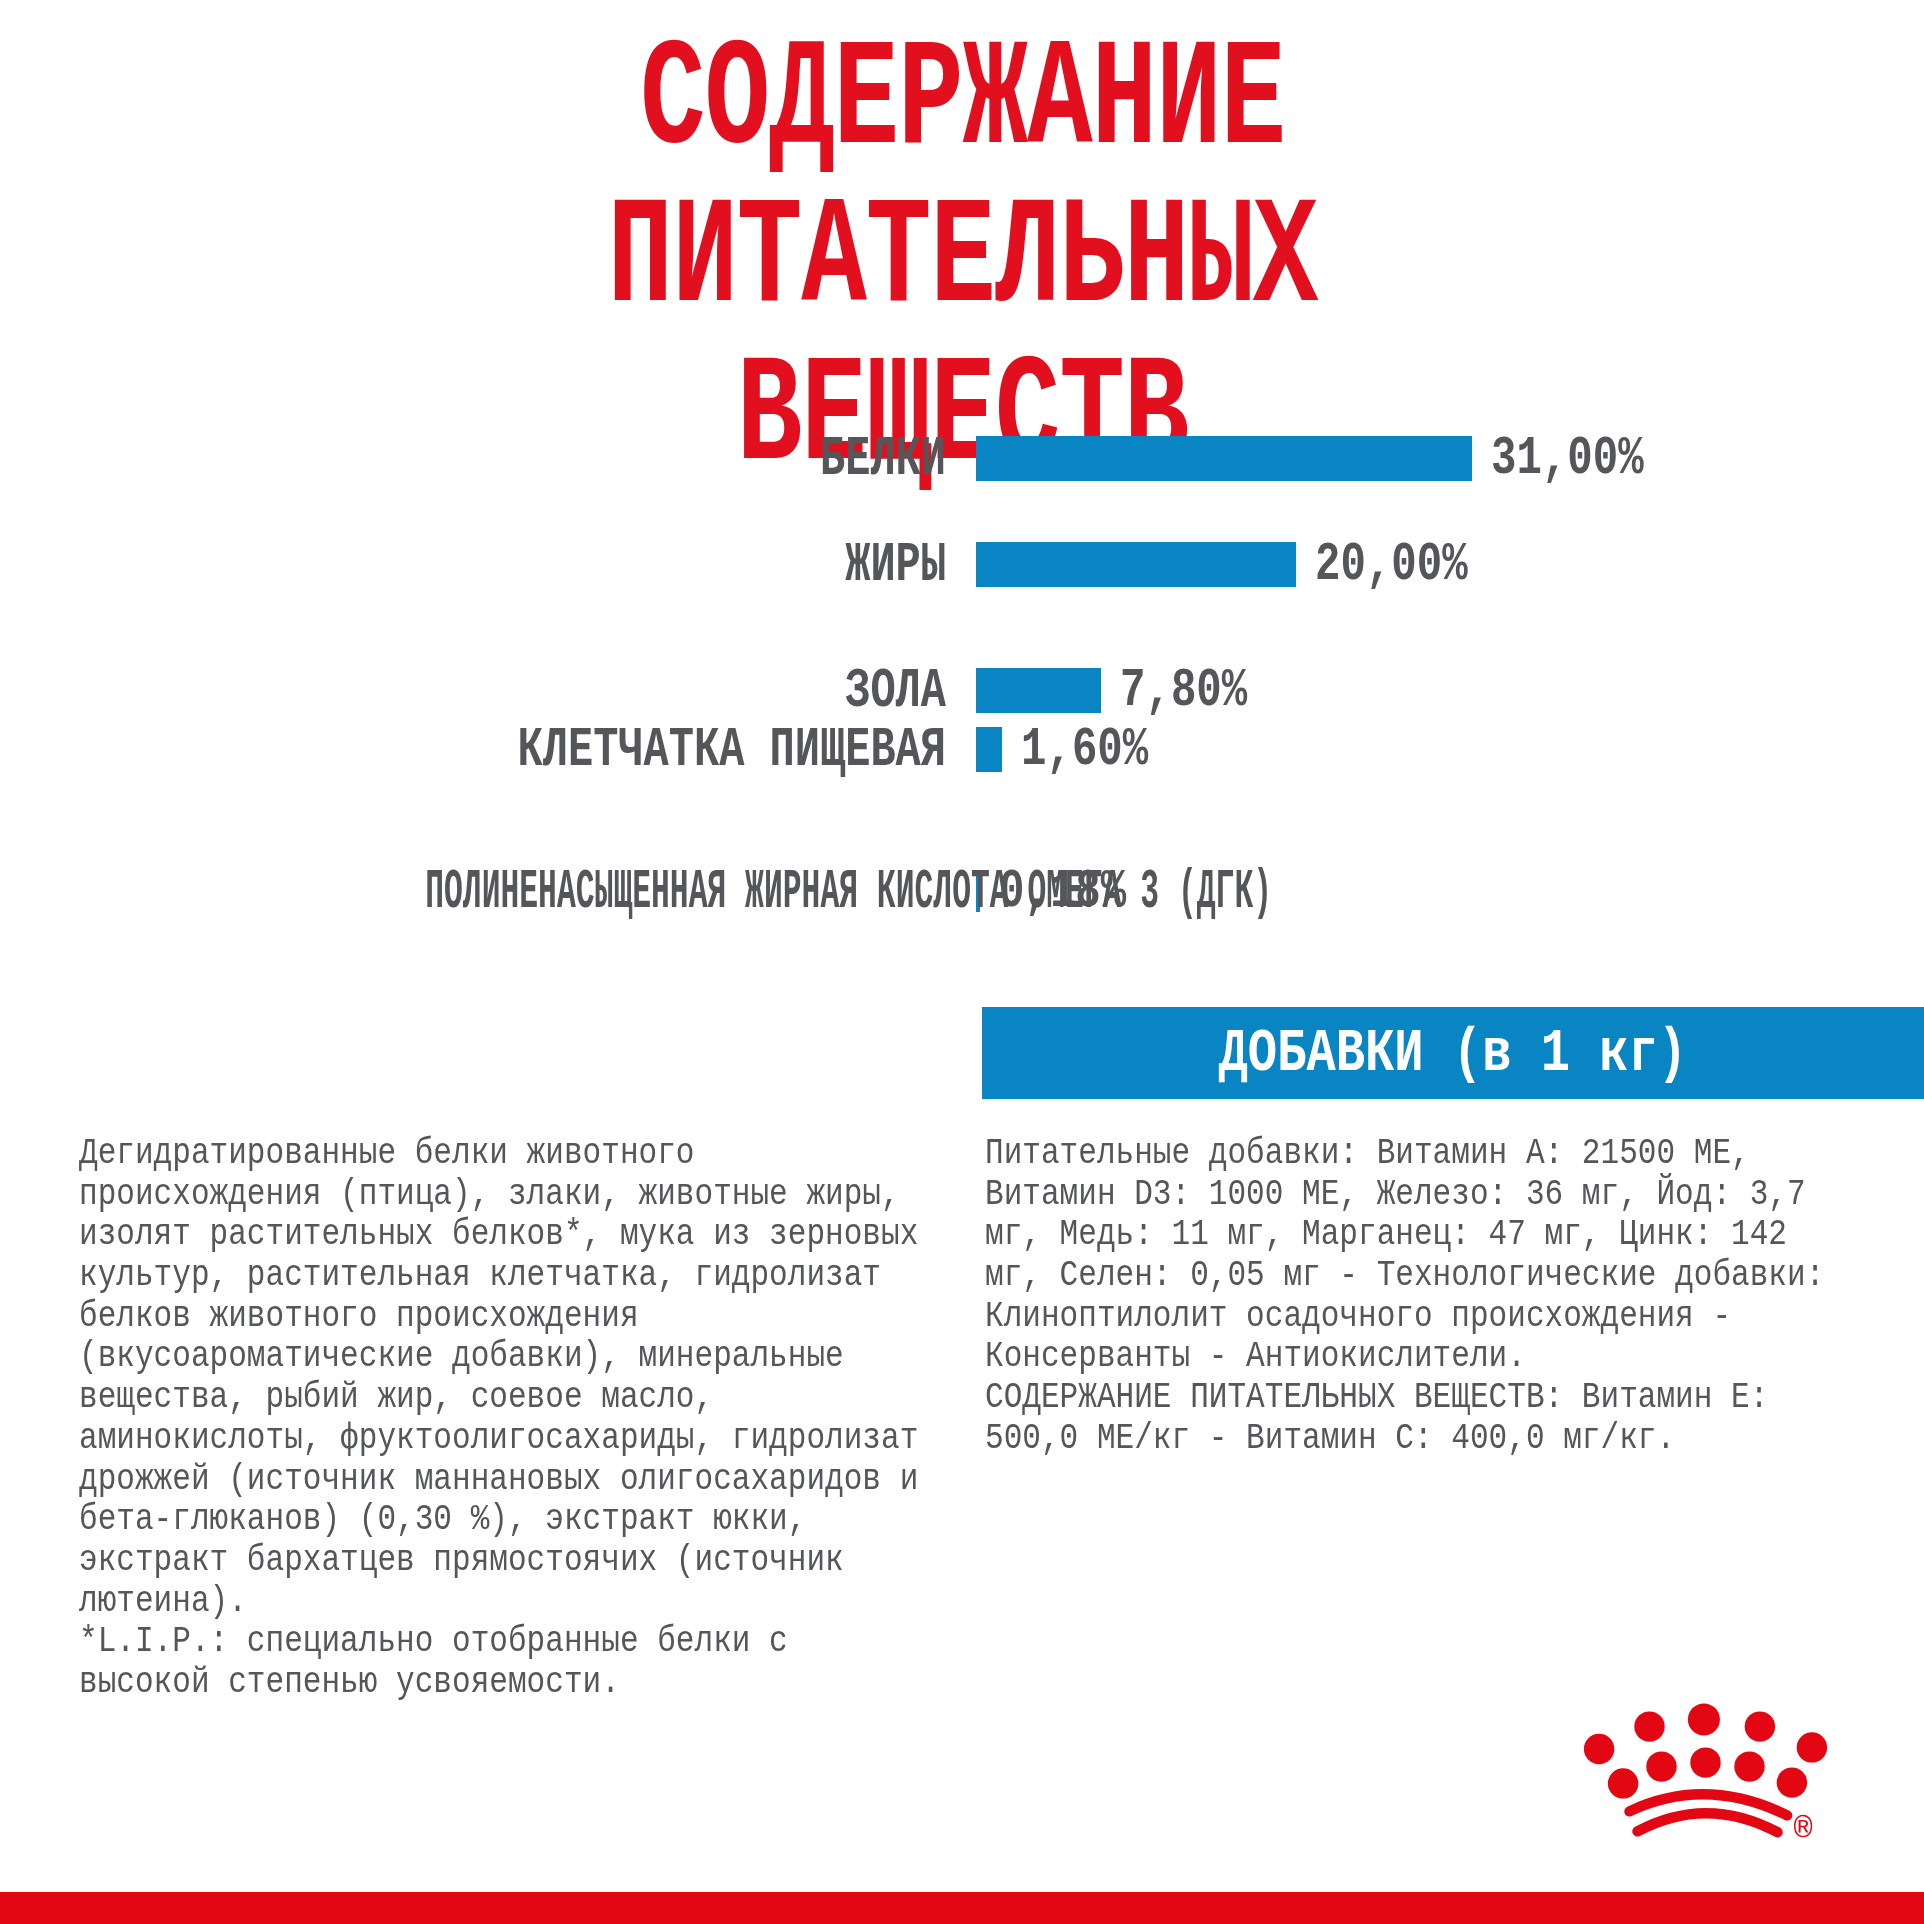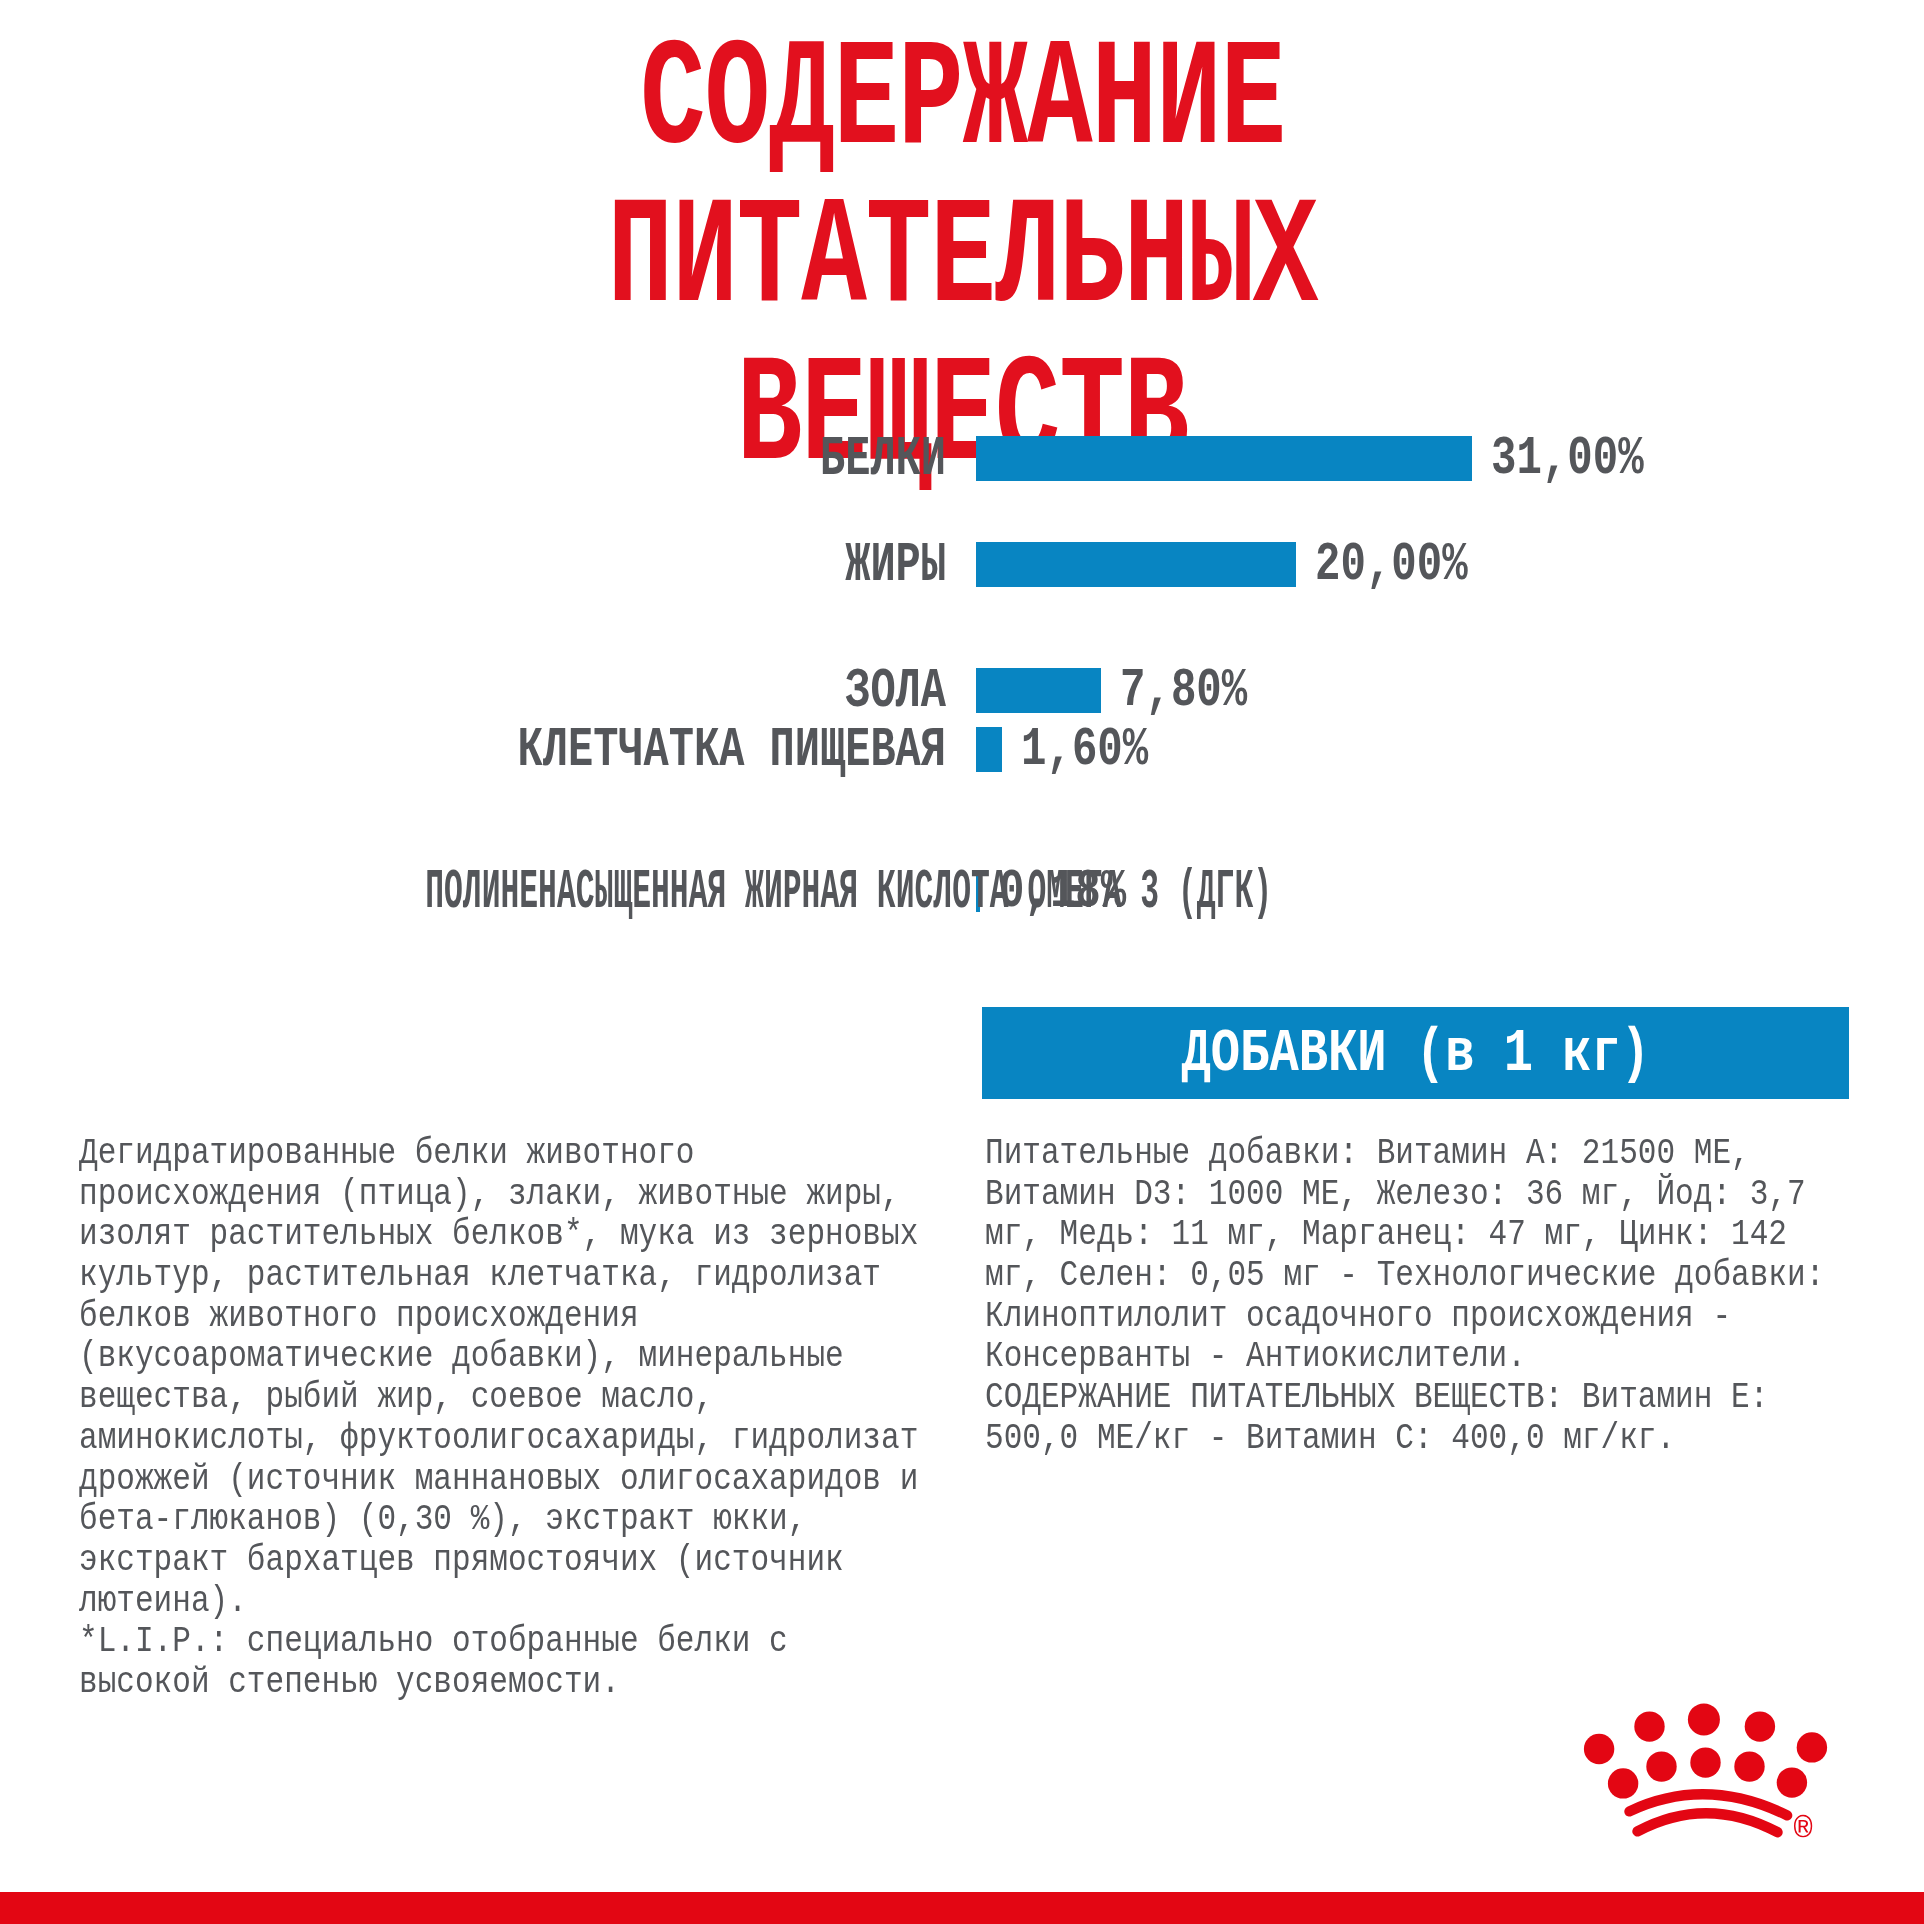--- a/index.html
+++ b/index.html
@@ -31,21 +31,21 @@
   .val{
     font-weight:bold;font-size:53px;color:var(--text-gray);margin-left:19px;
     transform:scaleX(.8);transform-origin:0 50%;white-space:nowrap;flex:none;
   }
   
   .sec-header{
     position:absolute;top:1007px;height:92px;background:var(--accent-blue);
     display:flex;align-items:center;justify-content:center;color:#fff;
   }
   #hdr-left{left:81px;width:856px;}
-  #hdr-right{left:982px;width:867px;}
+  #hdr-right{left:982px;width:942px;}
   .sec-header span{font-size:61px;font-weight:bold;transform:scaleX(.8);white-space:nowrap;}
   
   .body-text{
     position:absolute;top:1133px;font-size:37px;line-height:1.1;color:var(--text-gray);
     white-space:pre-line;transform:scaleX(.84);transform-origin:0 0;
   }
   #body-left{left:79px;width:1019px;}
   #body-right{left:985px;width:1012px;}
   
   .footer-band{position:absolute;left:0;top:1892px;width:1925px;height:33px;background:var(--band-red);}

